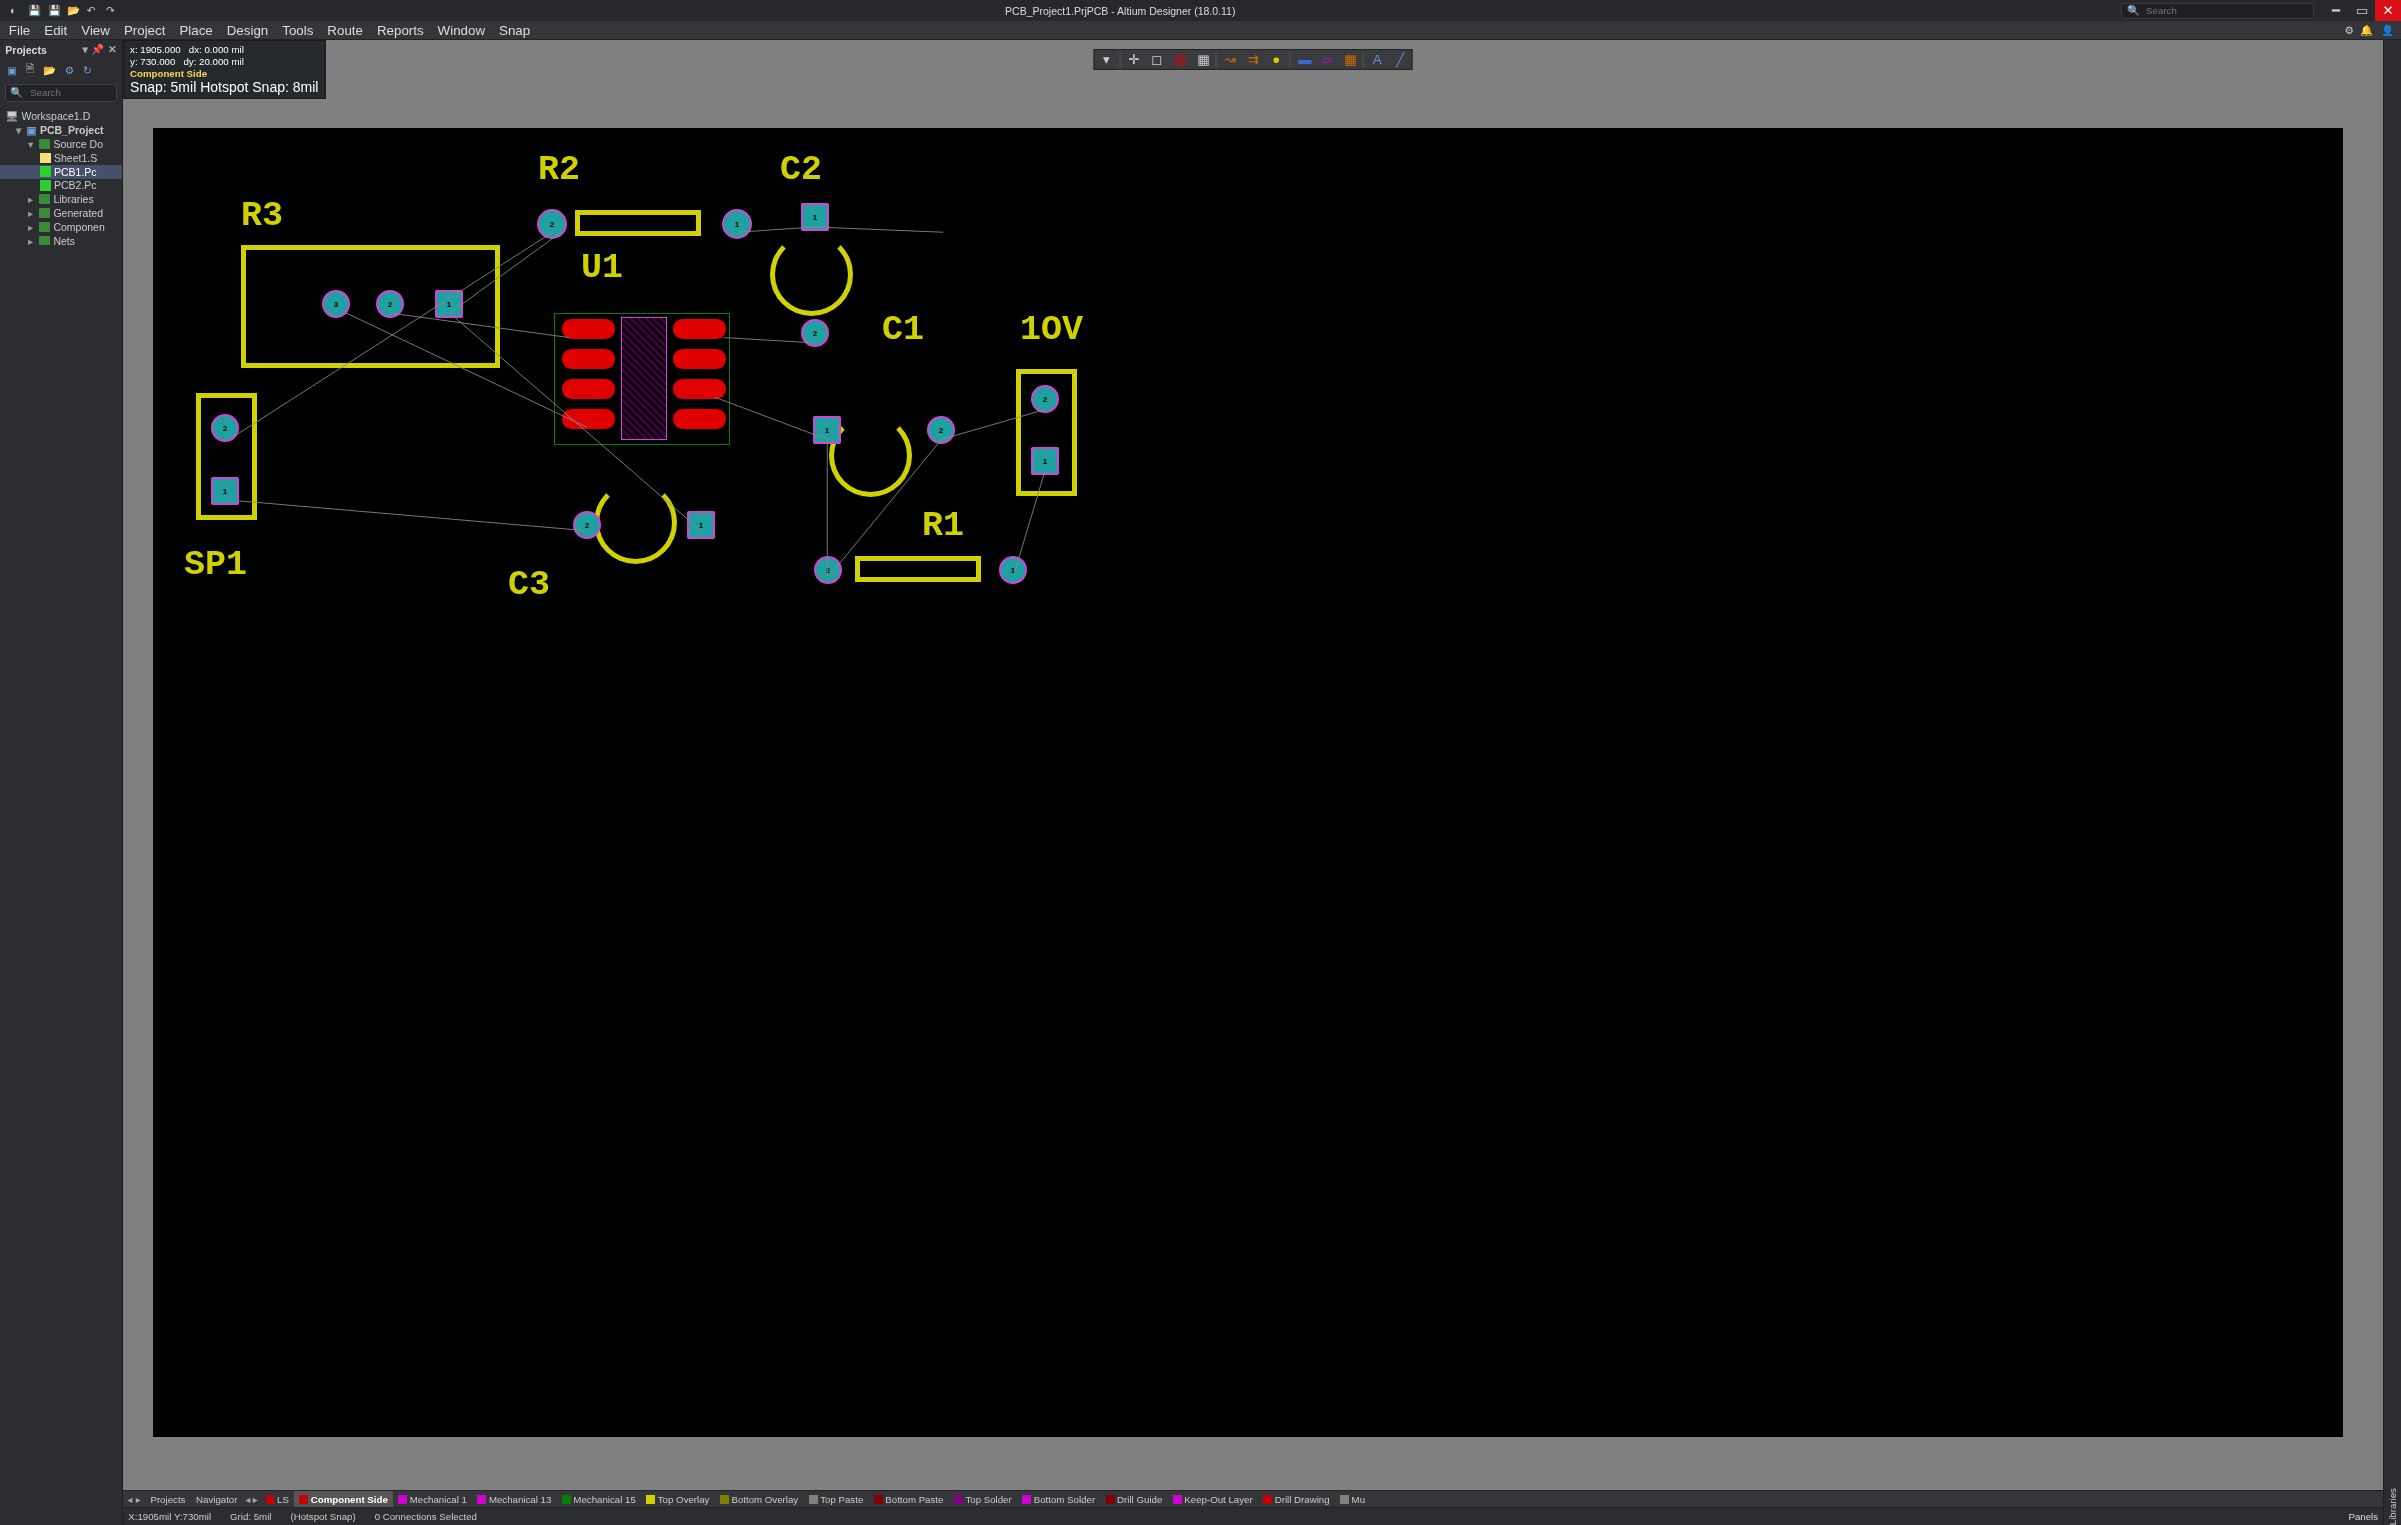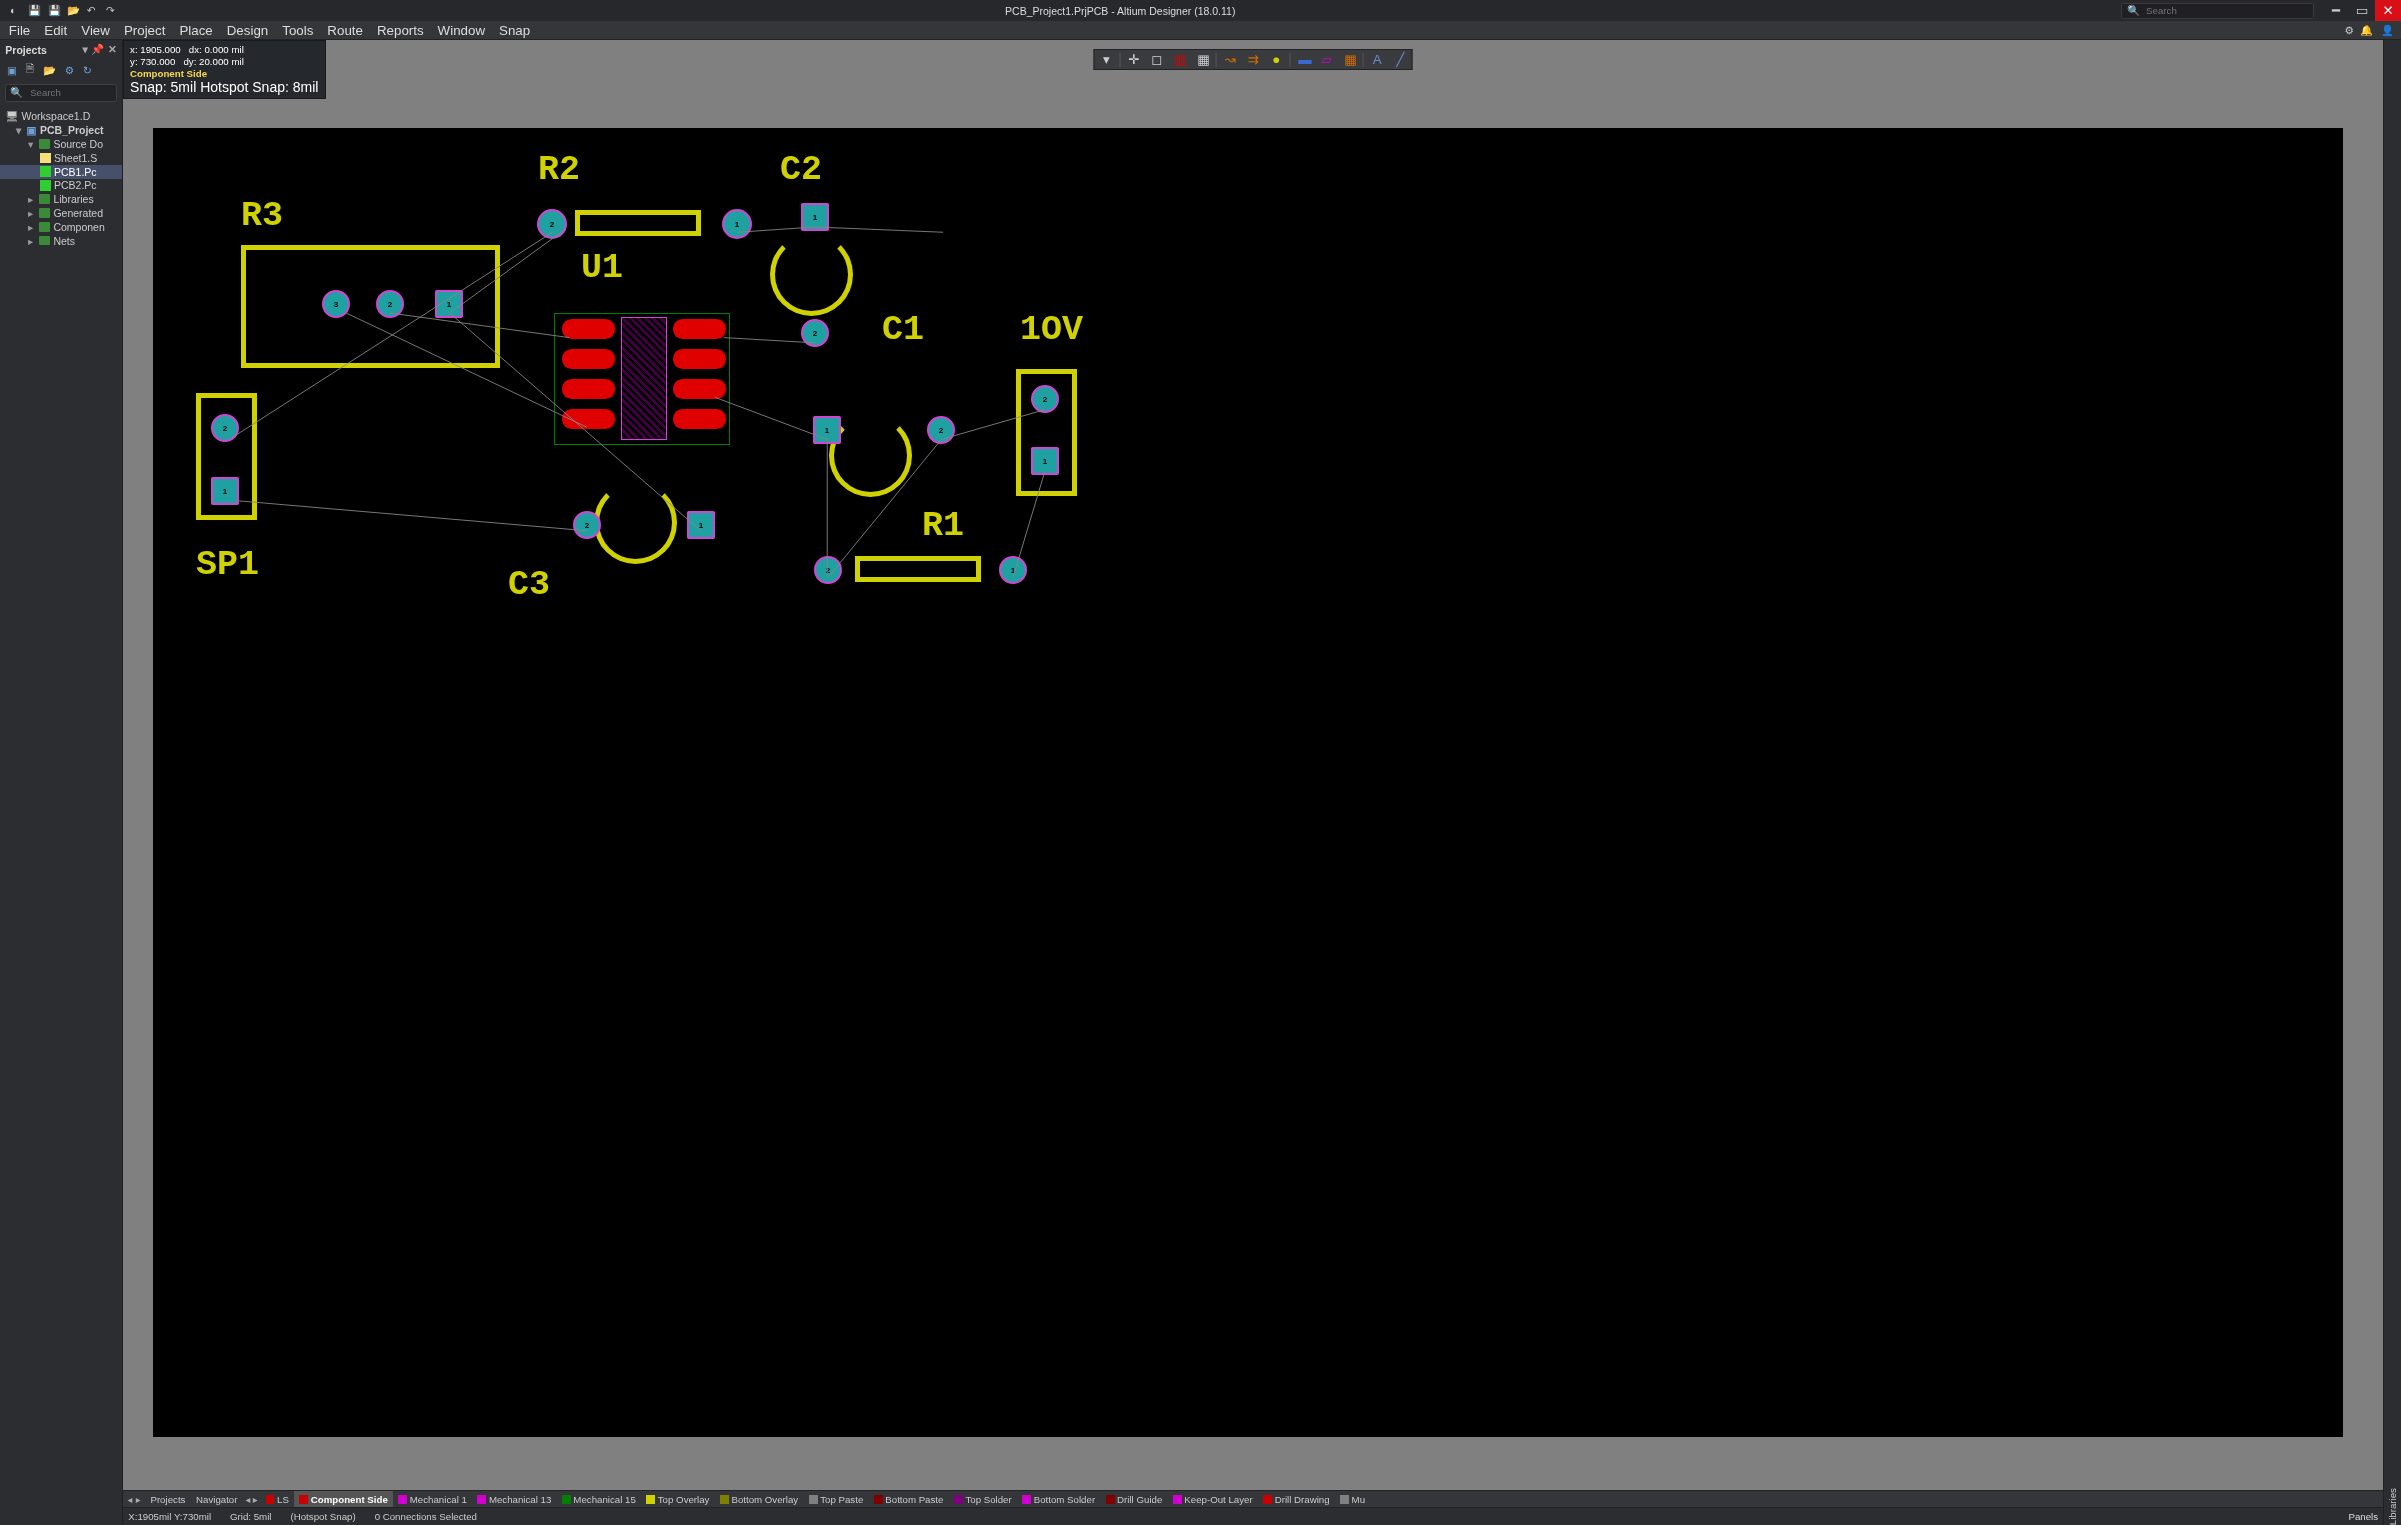--- a/index.html
+++ b/index.html
@@ -234,21 +234,21 @@
 
       <div class="pcb-sheet">
         <div class="pcb-canvas">
 
           <div class="text-top" style="left:88px;top:68px">R3</div>
           <div class="text-top" style="left:385px;top:22px">R2</div>
           <div class="text-top" style="left:627px;top:22px">C2</div>
           <div class="text-top" style="left:428px;top:120px">U1</div>
           <div class="text-top" style="left:729px;top:182px">C1</div>
           <div class="text-top" style="left:867px;top:182px">1OV</div>
-          <div class="text-top" style="left:43px; top:417px">SP1</div>
+          <div class="text-top" style="left:31px; top:417px">SP1</div>
           <div class="text-top" style="left:355px;top:437px">C3</div>
           <div class="text-top" style="left:769px;top:378px">R1</div>
 
           <div class="top-outline" style="left:88px;top:117px;width:259px;height:123px"></div>
           <div class="top-outline" style="left:422px;top:82px;width:126px;height:26px"></div>
           <div class="top-outline" style="left:702px;top:428px;width:126px;height:26px"></div>
           <div class="top-outline" style="left:43px; top:265px;width:61px;height:127px"></div>
           <div class="top-outline" style="left:863px;top:241px;width:61px;height:127px"></div>
           <div class="top-arc" style="left:617px;top:105px;width:83px;height:83px"></div>
           <div class="top-arc" style="left:676px;top:286px;width:83px;height:83px"></div>

